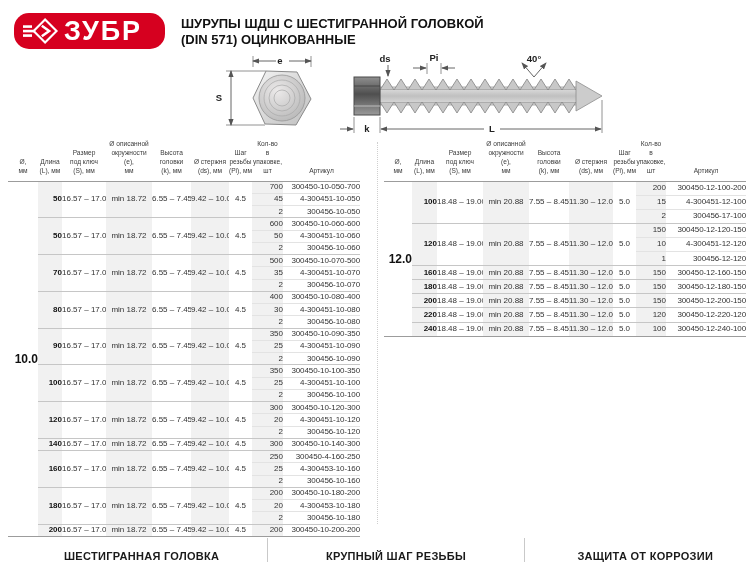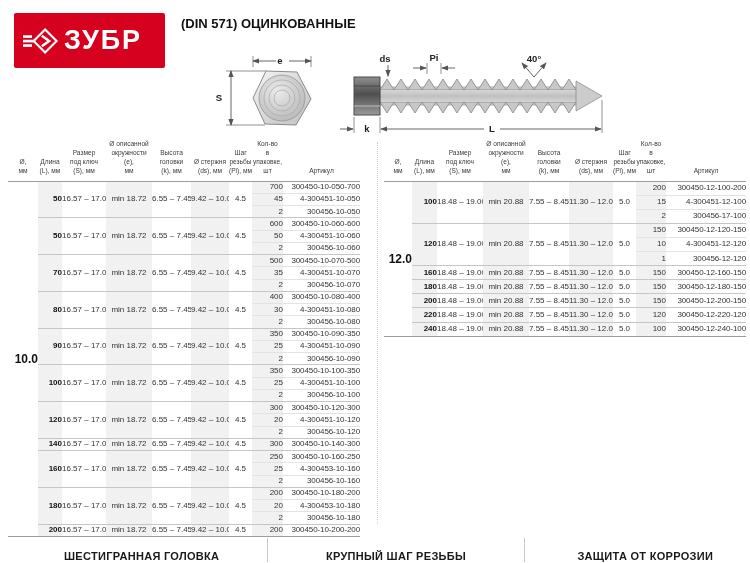--- a/index.html
+++ b/index.html
@@ -3,22 +3,22 @@
 <meta charset="utf-8">
 <style>
   * { margin:0; padding:0; box-sizing:border-box; }
   html,body { background:#ffffff; }
   .page {
     position:relative; width:750px; height:563px; background:#fff;
     font-family:"Liberation Sans", sans-serif; overflow:hidden; color:#222;
   }
   
   .logo {
-    position:absolute; left:14px; top:13px; width:151px; height:55px;
-    background:#d6001f; border-radius:2px; display:flex; align-items:center;
+    position:absolute; left:14px; top:13px; width:151px; height:36px;
+    background:#d6001f; border-radius:15px; display:flex; align-items:center;
     padding-left:9px;
   }
   .logo-icon { width:36px; height:28px; flex:0 0 auto; }
   .logo-text {
     color:#fff; font-size:27px; font-weight:bold; letter-spacing:2px;
     margin-left:5px; line-height:1; transform:scaleY(1.05);
   }
   .title {
     position:absolute; left:181px; top:16px; font-size:13px; font-weight:bold;
     line-height:16px; color:#111;
@@ -74,20 +74,21 @@
       <rect x="0" y="10" width="11" height="3.2" fill="#fff"></rect>
       <rect x="0" y="15.5" width="15" height="3.2" fill="#fff"></rect>
       <rect x="0" y="21" width="11" height="3.2" fill="#fff"></rect>
       <path d="M27,3 L41,17 L27,31 L13,17 Z" fill="none" stroke="#fff" stroke-width="2.6"></path>
       <path d="M23,10.5 L32,17 L23,23.5" fill="none" stroke="#fff" stroke-width="3"></path>
     </svg>
     <span class="logo-text">ЗУБР</span>
   </div>
 
   <div class="title">
+    <div>ШУРУПЫ ШДШ С ШЕСТИГРАННОЙ ГОЛОВКОЙ</div>
     <div>(DIN 571) ОЦИНКОВАННЫЕ</div>
   </div>
 
   <svg class="head-diagram" width="124" height="86" viewBox="0 0 124 86">
     <defs>
       <linearGradient id="hexg" x1="0" y1="0" x2="1" y2="1">
         <stop offset="0" stop-color="#f4f4f4"></stop>
           <stop offset="1" stop-color="#bfbfbf"></stop>
       </linearGradient>
       <radialGradient id="faceg" cx="0.4" cy="0.35" r="0.8">
@@ -351,21 +352,21 @@
             <td class="sku gb">300450-10-140-300</td>
           </tr>
           <tr>
             <td class="len shade gb" rowspan="3">160</td>
             <td class="dim gb" rowspan="3">16.57 – 17.00</td>
             <td class="dim shade gb" rowspan="3">min 18.72</td>
             <td class="dim gb" rowspan="3">6.55 – 7.45</td>
             <td class="dim shade gb" rowspan="3">9.42 – 10.00</td>
             <td class="dim gb" rowspan="3">4.5</td>
             <td class="qty shade sb">250</td>
-            <td class="sku sb">300450-10-160-250</td>
+            <td class="sku sb">300450-4-160-250</td>
           </tr>
           <tr>
             <td class="qty shade sb">25</td>
             <td class="sku sb">4-300453-10-160</td>
           </tr>
           <tr>
             <td class="qty shade gb">2</td>
             <td class="sku gb">300456-10-160</td>
           </tr>
           <tr>

